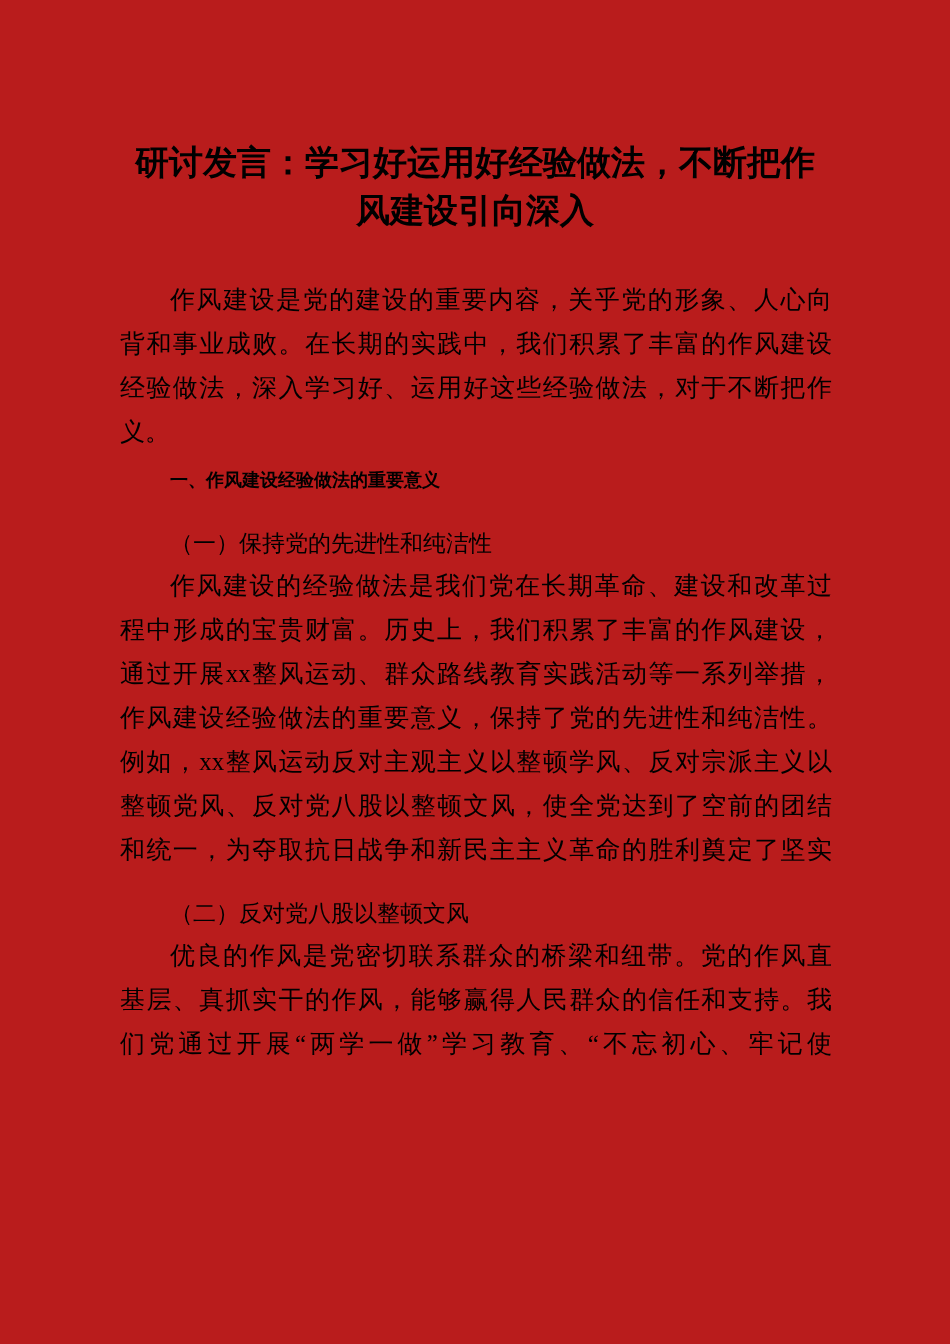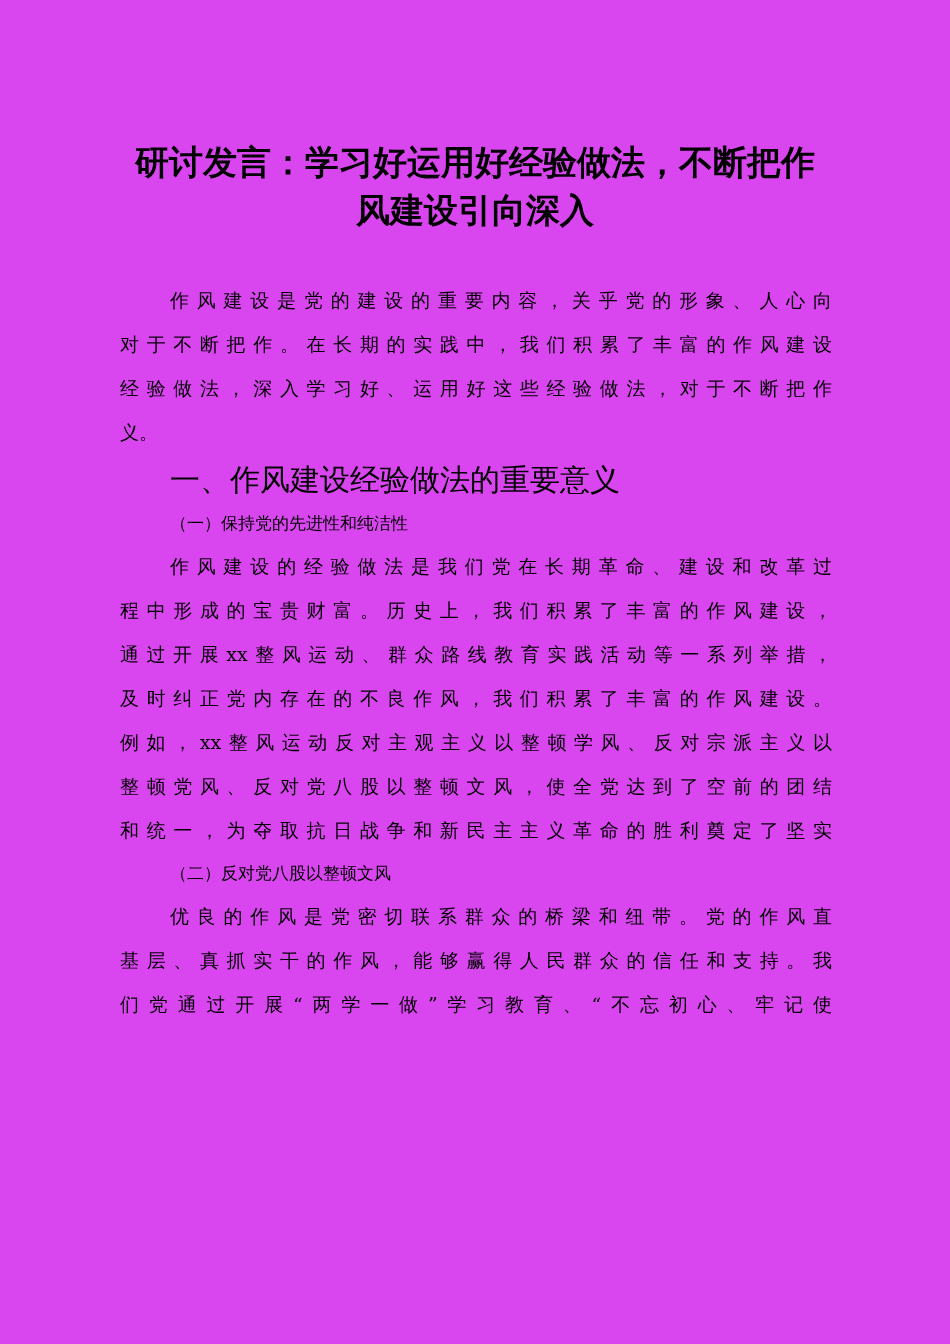--- a/index.html
+++ b/index.html
@@ -14,21 +14,21 @@
       overflow: hidden;
       color: #000000;
       font-family: "DejaVu Serif", "Liberation Serif", serif;
     }
     .page {
       position: absolute;
       left: 0;
       top: 0;
       width: 950px;
       height: 1344px;
-      background: #d946ef;
+      background: #b91c1c;
     }
     .title {
       position: absolute;
       left: 110px;
       top: 138px;
       width: 730px;
       text-align: center;
       font-family: "DejaVu Serif", "Liberation Serif", serif;
       font-weight: bold;
       font-size: 34px;
@@ -37,77 +37,79 @@
     }
     .body {
       position: absolute;
       left: 120px;
       top: 278px;
       width: 712px;
     }
     .line {
       height: 44px;
       line-height: 44px;
-      font-size: 19px;
+      font-size: 25px;
       white-space: nowrap;
       text-align: justify;
       text-align-last: justify;
       letter-spacing: 0;
+      font-family: Liberation Serif, serif;
     }
     .line.last {
       text-align-last: left;
     }
     .indent {
       padding-left: 50px;
     }
     .h1 {
       font-family: "DejaVu Sans", "Liberation Sans", sans-serif;
-      font-weight: normal;
-      font-size: 30px;
+      font-weight: bold;
+      font-size: 18px;
       height: 44px;
       line-height: 44px;
       padding-left: 50px;
       text-align-last: left;
       margin-top: 4px;
     }
     .h2 {
-      font-size: 17px;
+      font-size: 23px;
       height: 42px;
       line-height: 42px;
       padding-left: 50px;
+      margin-top: 20px;
     }
   </style>
 </head>
 <body>
 
 <div class="page">
 
   <div class="title">
     <div>研讨发言：学习好运用好经验做法，不断把作</div>
     <div>风建设引向深入</div>
   </div>
 
   <div class="body">
 
     <div>
       <div class="line indent">作风建设是党的建设的重要内容，关乎党的形象、人心向</div>
-      <div class="line">对于不断把作。在长期的实践中，我们积累了丰富的作风建设</div>
+      <div class="line">背和事业成败。在长期的实践中，我们积累了丰富的作风建设</div>
       <div class="line">经验做法，深入学习好、运用好这些经验做法，对于不断把作</div>
       <div class="line last">义。</div>
     </div>
 
     <div class="h1">一、作风建设经验做法的重要意义</div>
 
     <div class="h2">（一）保持党的先进性和纯洁性</div>
 
     <div>
       <div class="line indent">作风建设的经验做法是我们党在长期革命、建设和改革过</div>
       <div class="line">程中形成的宝贵财富。历史上，我们积累了丰富的作风建设，</div>
       <div class="line">通过开展xx整风运动、群众路线教育实践活动等一系列举措，</div>
-      <div class="line">及时纠正党内存在的不良作风，我们积累了丰富的作风建设。</div>
+      <div class="line">作风建设经验做法的重要意义，保持了党的先进性和纯洁性。</div>
       <div class="line">例如，xx整风运动反对主观主义以整顿学风、反对宗派主义以</div>
       <div class="line">整顿党风、反对党八股以整顿文风，使全党达到了空前的团结</div>
       <div class="line">和统一，为夺取抗日战争和新民主主义革命的胜利奠定了坚实</div>
     </div>
 
     <div class="h2">（二）反对党八股以整顿文风</div>
 
     <div>
       <div class="line indent">优良的作风是党密切联系群众的桥梁和纽带。党的作风直</div>
       <div class="line">基层、真抓实干的作风，能够赢得人民群众的信任和支持。我</div>

